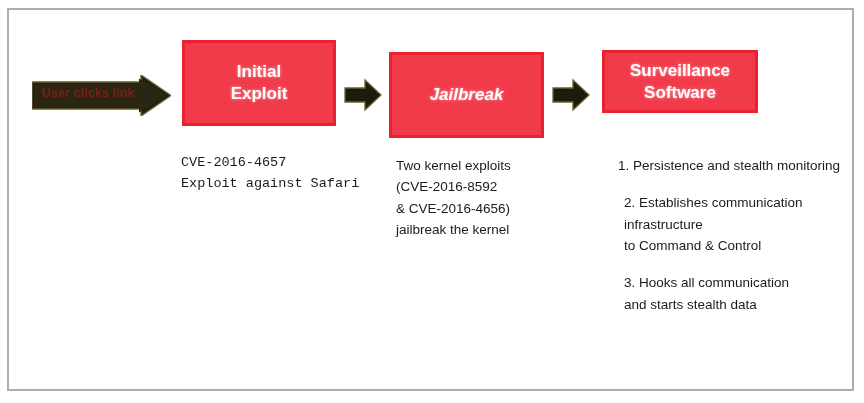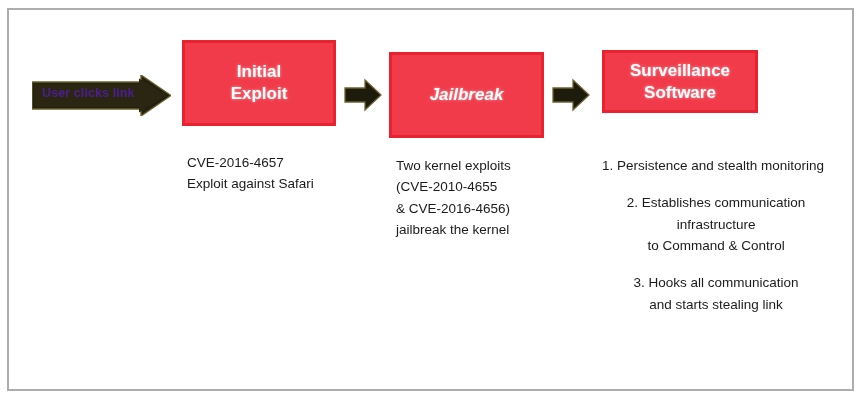--- a/index.html
+++ b/index.html
@@ -36,21 +36,21 @@
     left: 32px;
     top: 75px;
     width: 139px;
     height: 41px;
   }
   #entry-arrow svg { display: block; }
   #entry-arrow-label {
     position: absolute;
     left: 10px;
     top: 11px;
-    color: #4c1d95;
+    color: #7f1d1d;
     font-size: 12.5px;
     font-weight: bold;
     letter-spacing: 0.1px;
     white-space: nowrap;
     font-family: "Liberation Sans", sans-serif;
   }
 
   
   .connector-arrow {
     position: absolute;
@@ -86,23 +86,23 @@
 
   
   .caption-block {
     position: absolute;
     color: #1b1b1b;
     font-size: 13.5px;
     line-height: 1.58;
     font-family: "Liberation Sans", sans-serif;
     white-space: nowrap;
   }
-  #caption-0 { left: 187px; top: 152px; }
+  #caption-0 { left: 181px; top: 152px; font-family: Liberation Mono, monospace; }
   #caption-1 { left: 388px; top: 155px; margin-left: 8px; }
-  #caption-2 { left: 602px; top: 155px; text-align: center; }
+  #caption-2 { left: 618px; top: 155px; }
 
   .caption-line { display: block; }
   .caption-para { display: block; }
   .caption-para + .caption-para { margin-top: 16px; margin-left: 6px; }
 </style>
 </head>
 <body>
 
 <div id="canvas">
 
@@ -140,33 +140,33 @@
 
   <div class="caption-block" id="caption-0">
       <span class="caption-para">
         <span class="caption-line">CVE-2016-4657</span>
         <span class="caption-line">Exploit against Safari</span>
       </span>
     </div>
   <div class="caption-block" id="caption-1">
       <span class="caption-para">
         <span class="caption-line">Two kernel exploits</span>
-        <span class="caption-line">(CVE-2010-4655</span>
+        <span class="caption-line">(CVE-2016-8592</span>
         <span class="caption-line">&amp; CVE-2016-4656)</span>
         <span class="caption-line">jailbreak the kernel</span>
       </span>
     </div>
   <div class="caption-block" id="caption-2">
       <span class="caption-para">
         <span class="caption-line">1. Persistence and stealth monitoring</span>
       </span>
       <span class="caption-para">
         <span class="caption-line">2. Establishes communication</span>
         <span class="caption-line">infrastructure</span>
         <span class="caption-line">to Command &amp; Control</span>
       </span>
       <span class="caption-para">
         <span class="caption-line">3. Hooks all communication</span>
-        <span class="caption-line">and starts stealing link</span>
+        <span class="caption-line">and starts stealth data</span>
       </span>
     </div>
 
 </div>
 
 </body></html>

